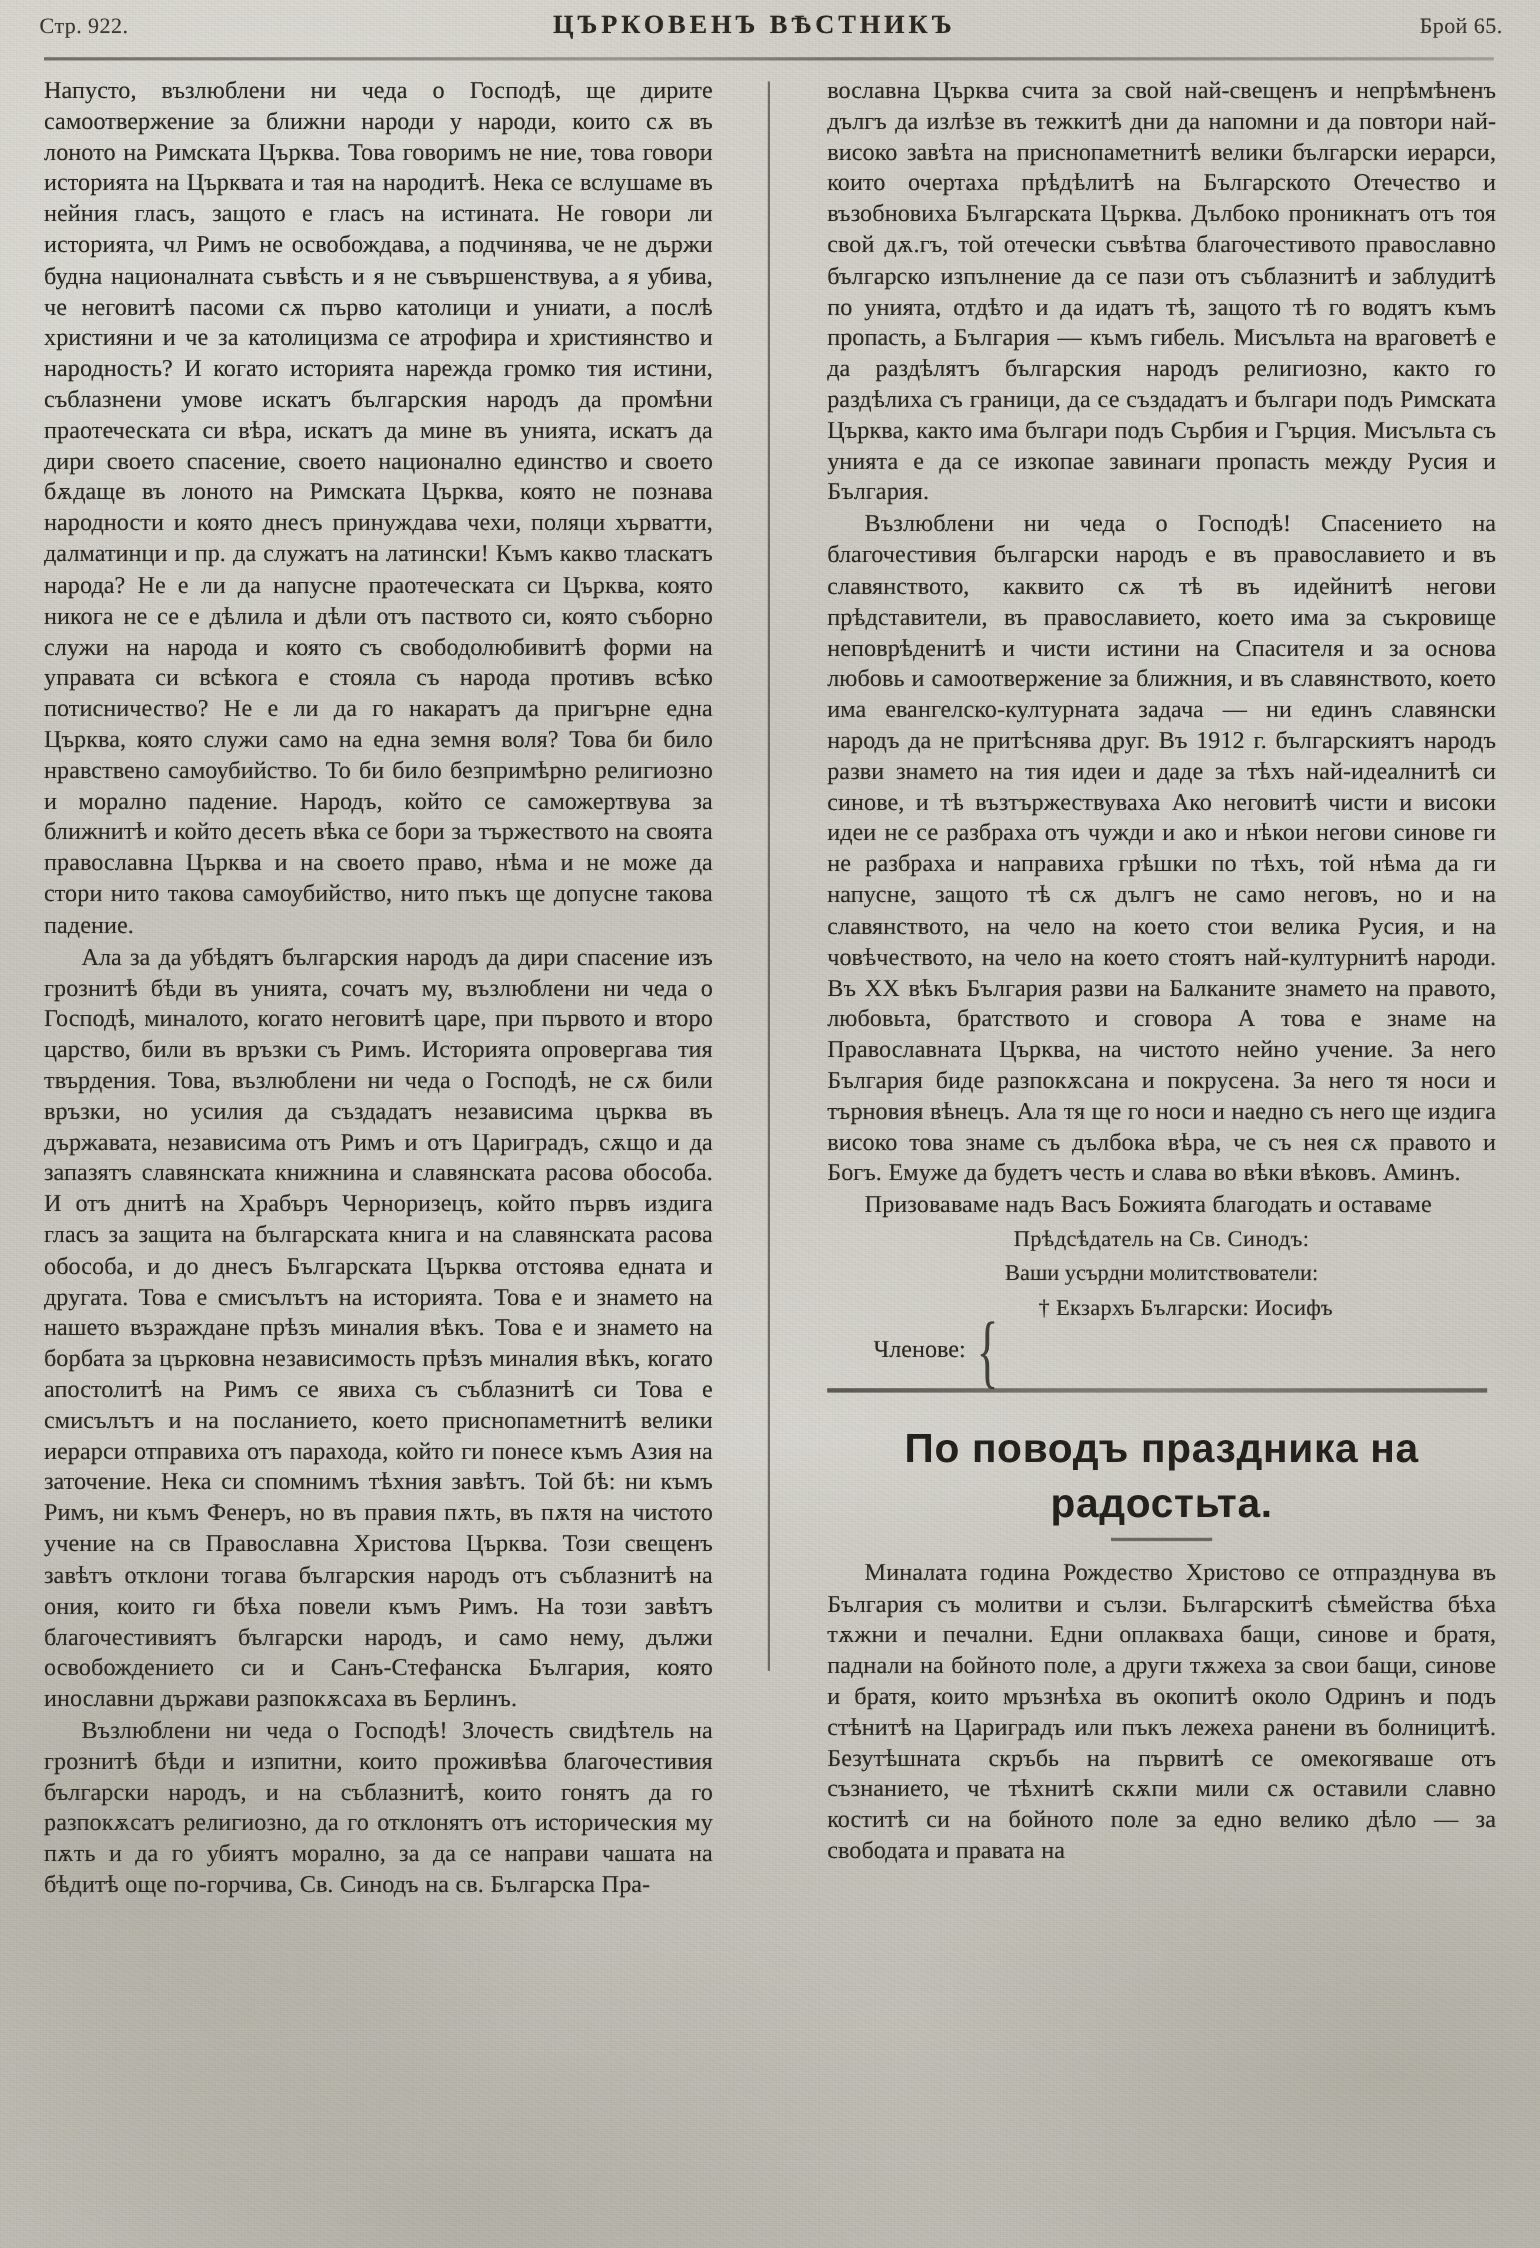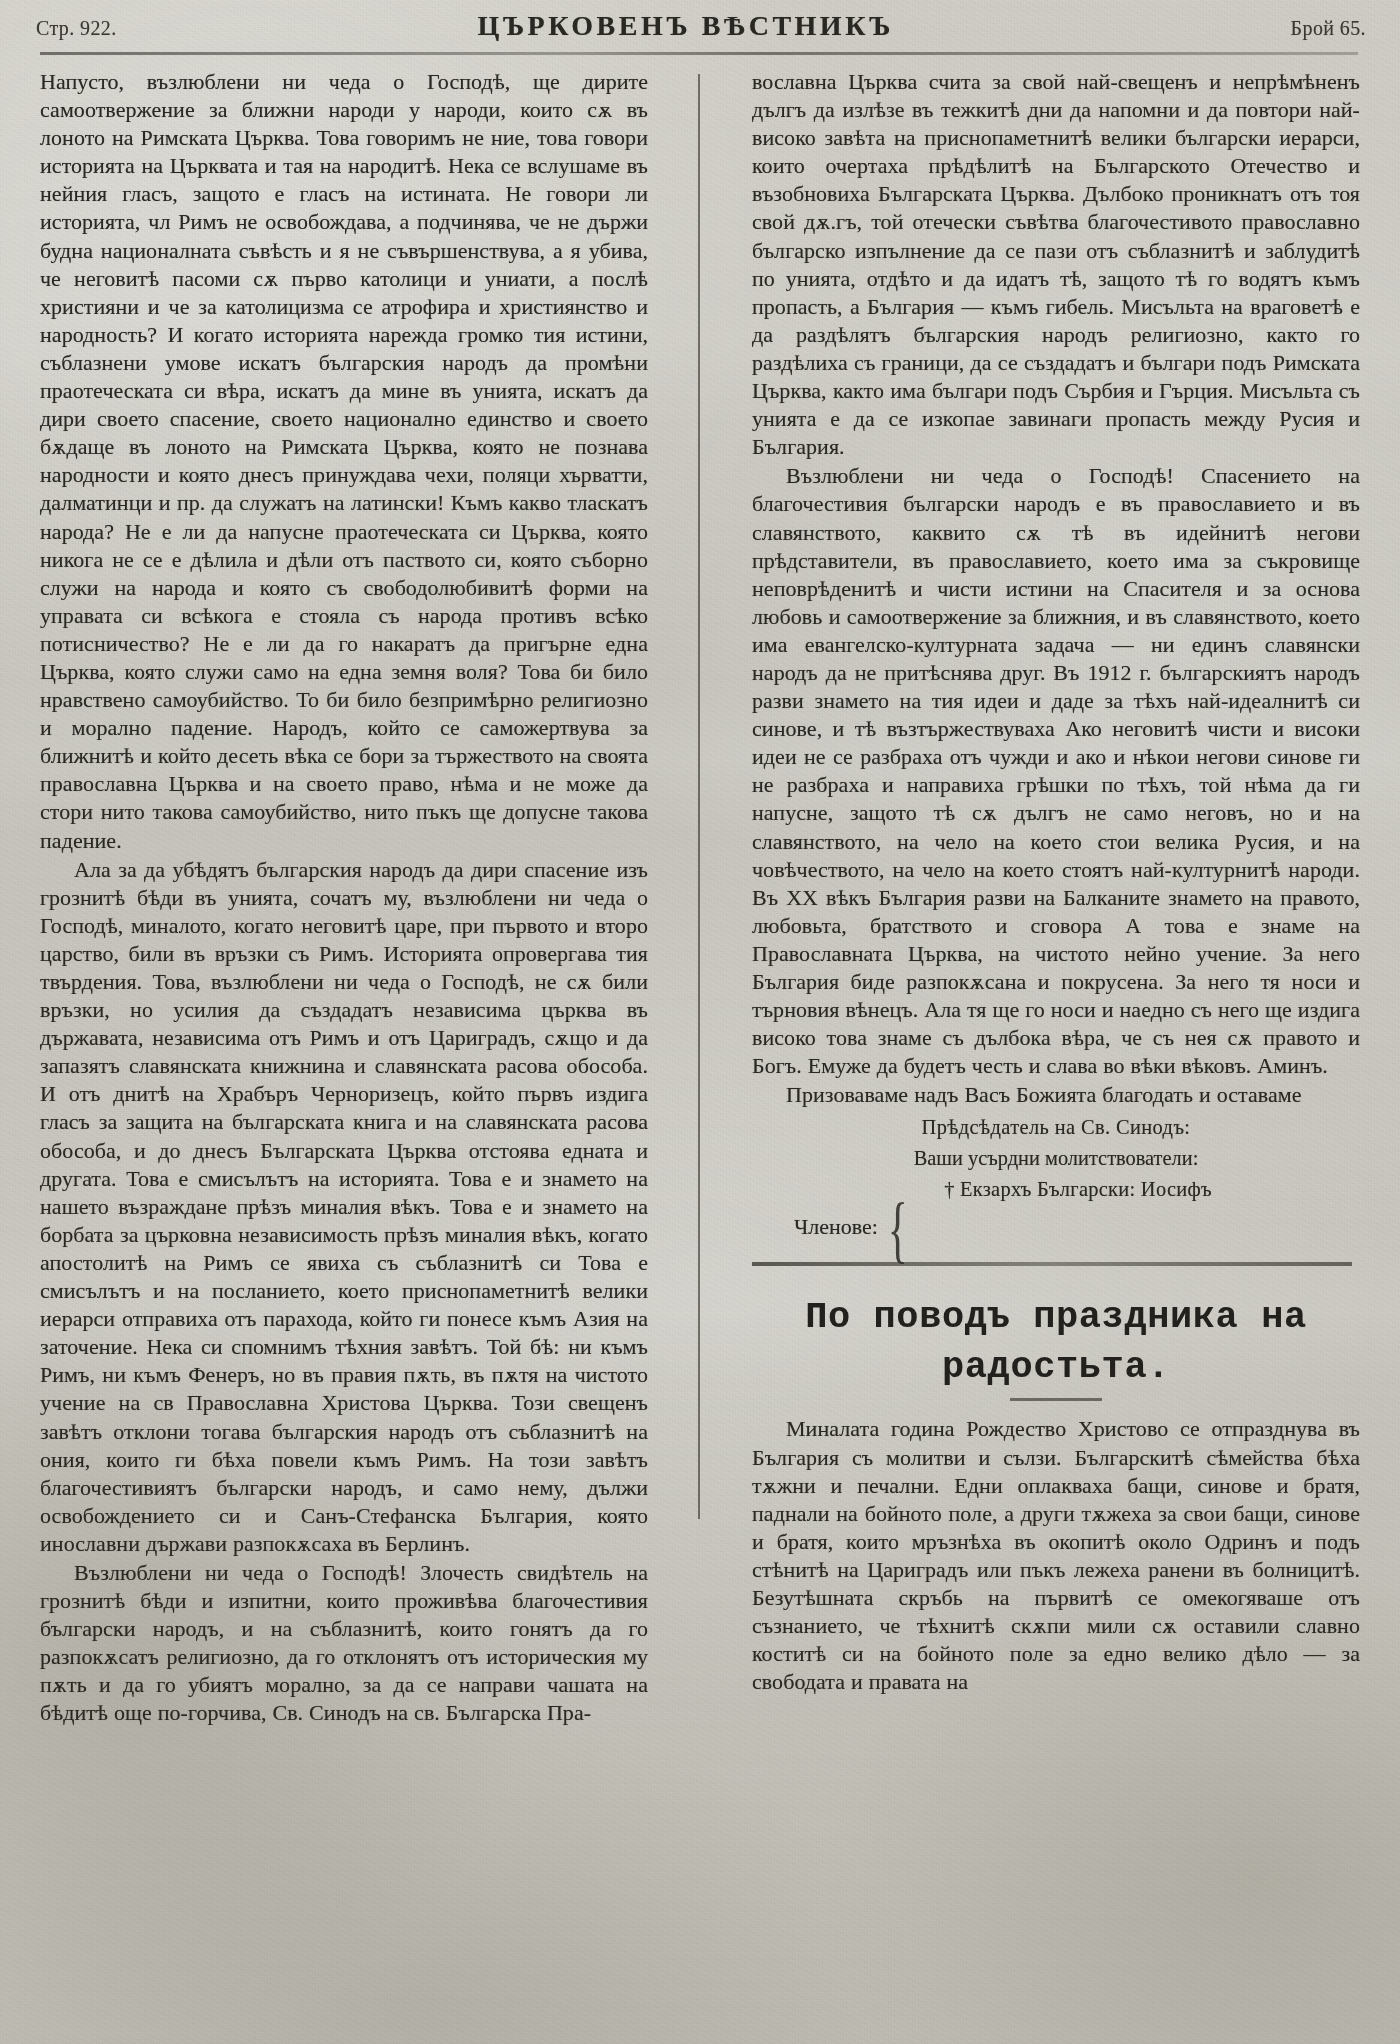--- a/index.html
+++ b/index.html
@@ -70,21 +70,21 @@
     align-items: baseline;
     justify-content: space-between;
   }
   #masthead .side {
     font-size: 20px;
     letter-spacing: .4px;
     white-space: nowrap;
     opacity: .9;
   }
   #masthead-title {
-    font-size: 28px;
+    font-size: 24px;
     font-weight: 700;
     letter-spacing: 3.5px;
     white-space: nowrap;
     transform: translateX(-18px);
     font-family: Liberation Serif, serif;
   }
   #masthead-rule {
     position: absolute;
     left: 40px; top: 52px;
     width: 1318px; height: 3px;
@@ -167,21 +167,21 @@
   #article-rule {
     margin: 22px 0 0 0;
     width: 600px;
     height: 4px;
     background: linear-gradient(90deg,
       rgba(45,42,36,.85) 0%, rgba(45,42,36,.55) 50%, rgba(45,42,36,.75) 100%);
     opacity: .85;
   }
   #article-headline {
     margin: 26px 0 6px 0;
-    font-family: Liberation Mono, monospace;
+    font-family: Liberation Sans, sans-serif;
     font-weight: 700;
     font-size: 37px;
     line-height: 50px;
     text-align: center;
     letter-spacing: .6px;
     color: #23211d;
   }
   #headline-dash {
     width: 92px; height: 3px;
     margin: 4px auto 14px auto;

